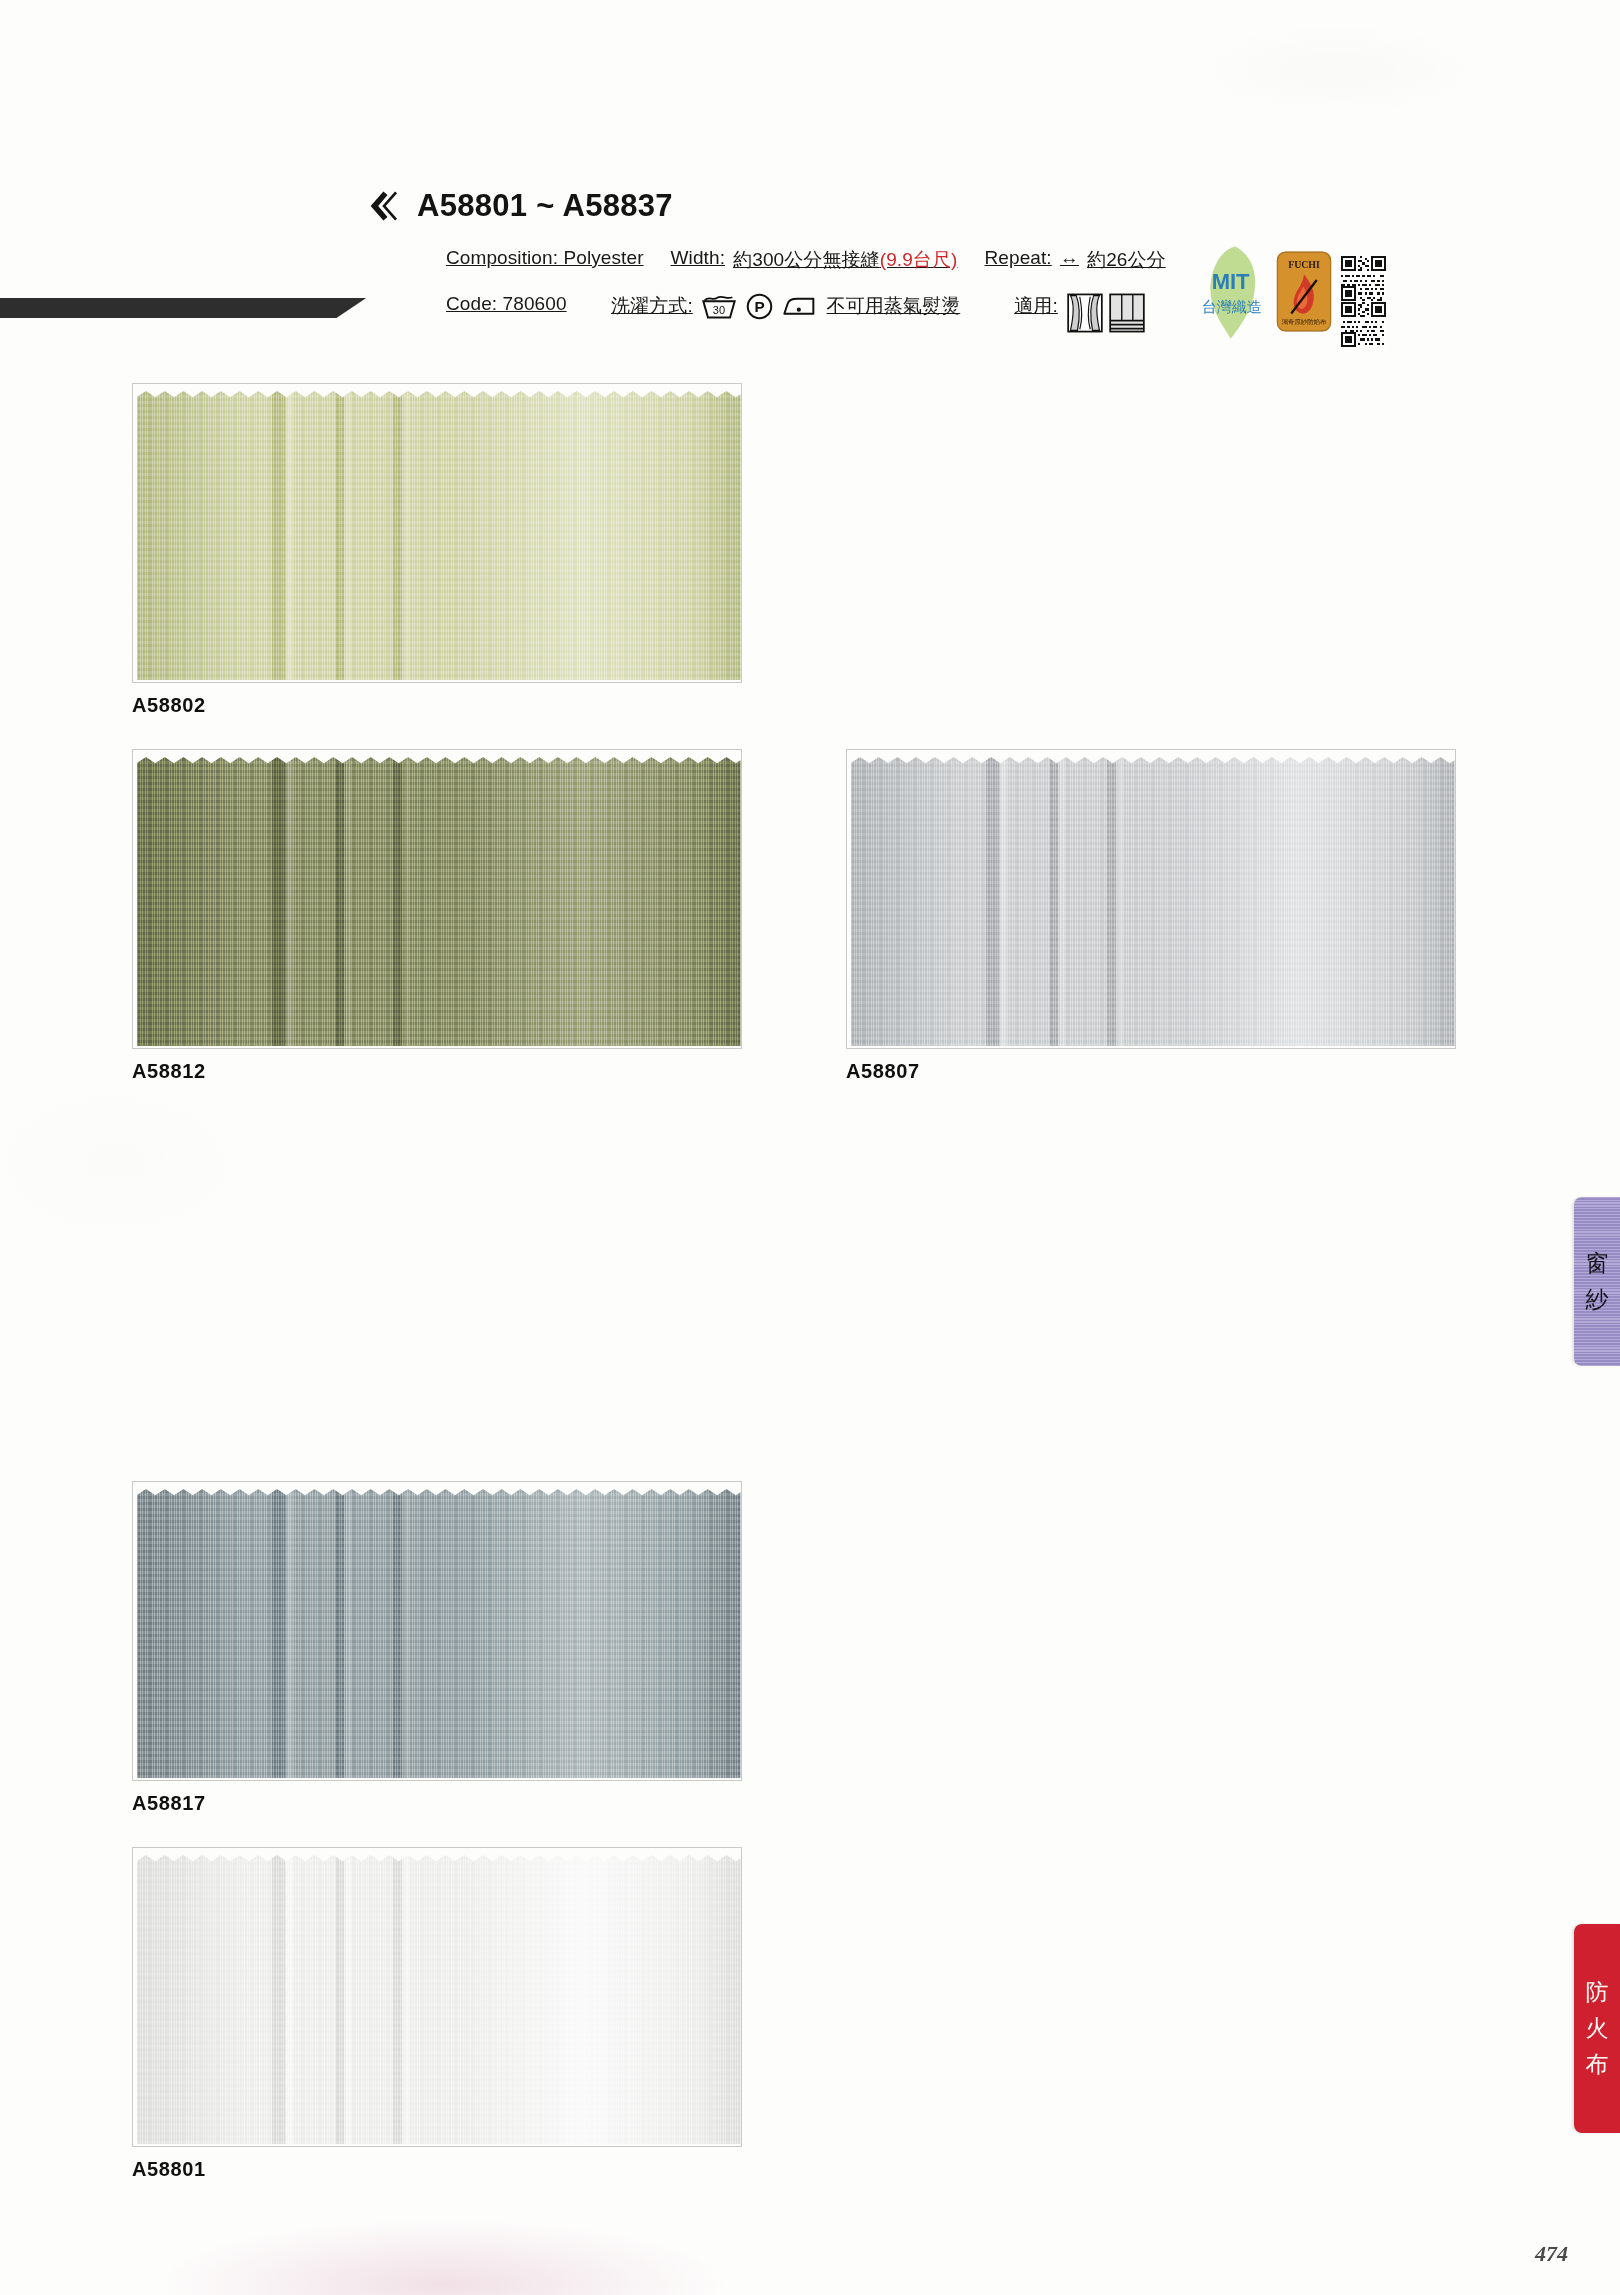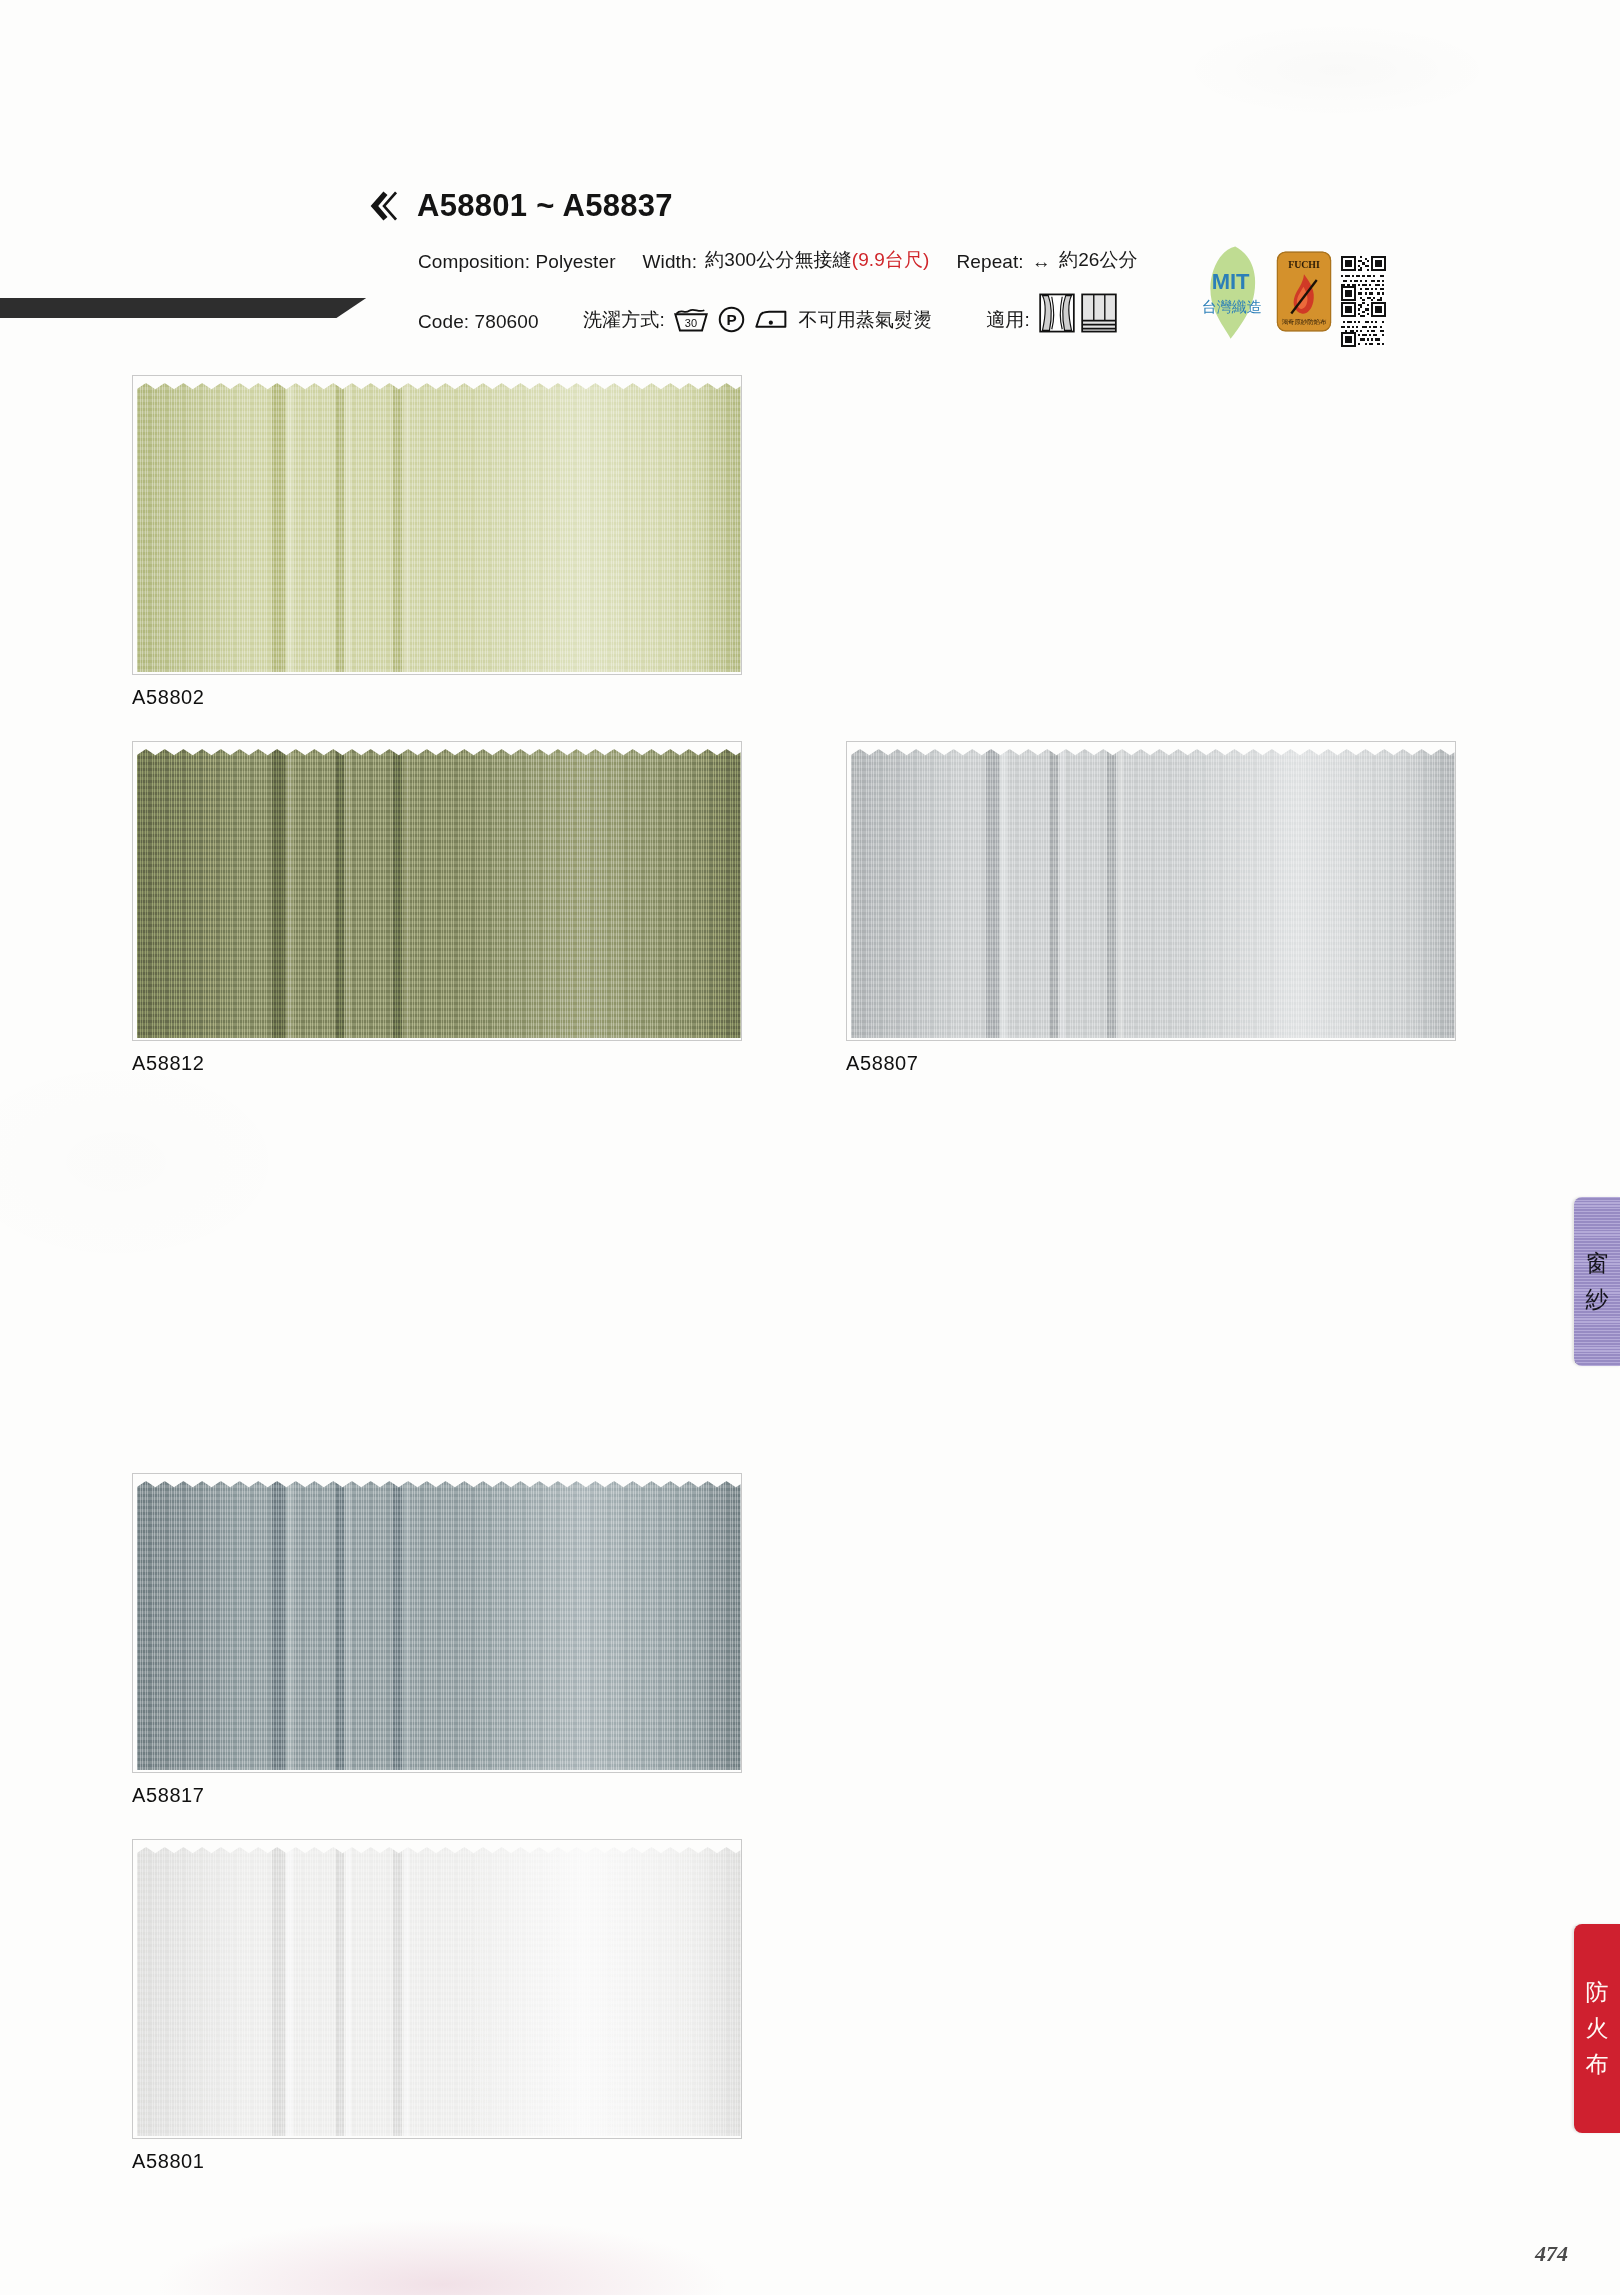--- a/index.html
+++ b/index.html
@@ -25,22 +25,22 @@
   .black-wedge{position:absolute;left:-5.8px;top:298px;width:372px;height:20px;
     background:#2e2e2e;
     clip-path:polygon(0 0,100% 0,92% 100%,0 100%);
   }
 
   .title-row{position:absolute;left:366px;top:185px;height:42px;display:flex;align-items:center;gap:15px;}
   .chevron-icon{width:36px;height:36px;display:block;}
   .title-text{font-size:31px;font-weight:bold;letter-spacing:0.3px;color:#141414;
     font-family:"Liberation Sans", sans-serif;white-space:nowrap;}
 
-  .spec-row{position:absolute;left:418px;font-size:19px;color:#181818;
-    display:flex;align-items:flex-end;white-space:nowrap;letter-spacing:0.1px;}
+  .spec-row{position:absolute;left:446px;font-size:19px;color:#181818;
+    display:flex;align-items:flex-start;white-space:nowrap;letter-spacing:0.1px;text-decoration:underline;}
   .spec-row1{top:247px;}
   .spec-row2{top:293px;}
 
   .sp{display:inline-block;}
   .gap-lg{width:27px;display:inline-block;}
   .gap-md{width:17.4px;display:inline-block;}
   .gap-sm{width:8.1px;display:inline-block;}
   .red{color:#d0262b;}
 
   
@@ -60,21 +60,21 @@
   .tab{position:absolute;right:0;width:46px;border-radius:8.1px 0 0 8.1px;
        display:flex;flex-direction:column;align-items:center;justify-content:center;
        gap:12.8px;box-shadow:-1.2px 0 2.3px rgba(0,0,0,.10);}
   .tab span{font-size:23px;line-height:1;font-family:"DejaVu Sans", sans-serif;}
   .tab-sheer{top:1197px;height:169px;background:#9f92cd;color:#15141c;
     background-image:repeating-linear-gradient(0deg,rgba(255,255,255,.22) 0 1.2px,rgba(0,0,0,.05) 1.2px 2.9px);}
   .tab-sheer-rule{position:absolute;right:43px;top:1206px;width:1.7px;height:157px;background:#8e8eb0;}
   .tab-fire{top:1924px;height:209px;background:#cf202f;color:#fffaf6;}
 
   
-  .grid{position:absolute;left:0;top:368px;width:1408px;}
+  .grid{position:absolute;left:0;top:376px;width:1408px;font-weight:bold;}
   .row{position:relative;height:366px;}
   .cell{position:absolute;top:0;width:639px;height:366px;}
   .cell.left{left:132px;}
   .cell.right{left:846px;}
 
   .frame{position:absolute;left:0;top:7px;width:608px;height:298px;
     border:0.6px solid #c9c9c9;background:transparent;}
 
   .swatch{position:absolute;left:4.6px;top:15px;width:604px;height:289px;}
 

